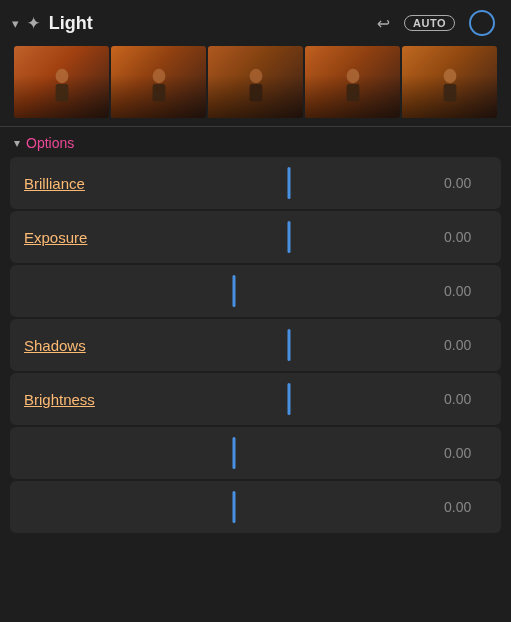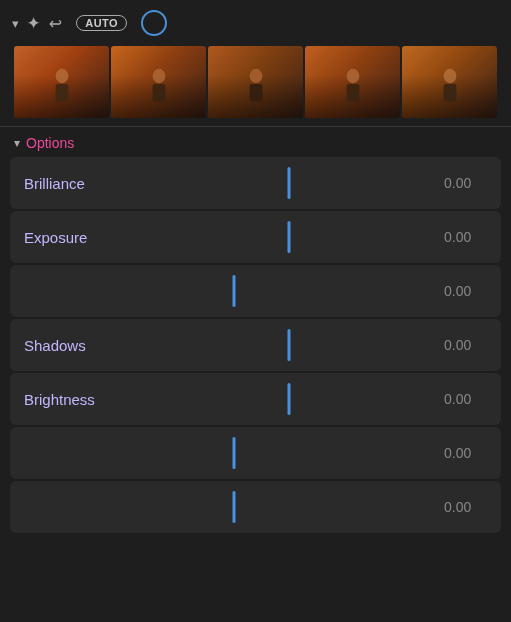--- a/index.html
+++ b/index.html
@@ -163,22 +163,23 @@
       background: #2a2a2a;
       border-radius: 6px;
       padding: 0 12px 0 14px;
       height: 52px;
       position: relative;
     }
 
     .slider-label {
       font-size: 15px;
       font-weight: 500;
-      color: #c4b5fd;
+      color: #fdba74;
       min-width: 110px;
+      text-decoration: underline;
     }
 
     .slider-track-area {
       flex: 1;
       display: flex;
       align-items: center;
       justify-content: center;
       position: relative;
       height: 100%;
     }
@@ -201,20 +202,21 @@
     }
   </style>
 </head>
 <body>
 
 <div class="panel">
 
   <div class="header">
     <span class="chevron-icon">▾</span>
     <span class="sun-icon">✦</span>
+    <span class="header-title">Light</span>
     <span class="undo-icon">↩</span>
     <button class="auto-button">AUTO</button>
     <div class="circle-button"></div>
   </div>
 
   <div class="thumbnails">
     <div class="thumb thumb-1">
       <svg class="thumb-person" viewBox="0 0 30 50" xmlns="http://www.w3.org/2000/svg">
         <ellipse cx="15" cy="10" rx="8" ry="9" fill="rgba(180,110,60,0.8)"></ellipse>
         <rect x="7" y="20" width="16" height="22" rx="3" fill="rgba(60,40,20,0.9)"></rect>

